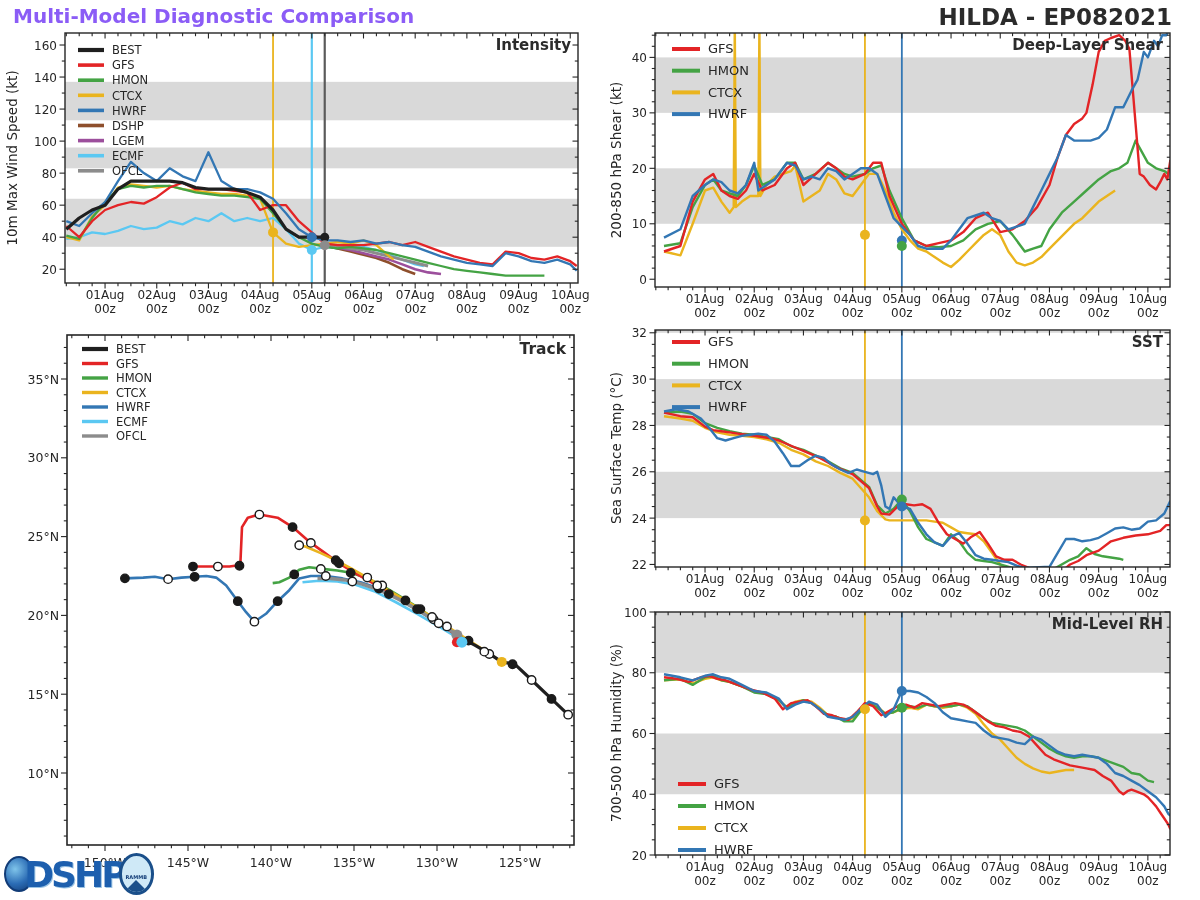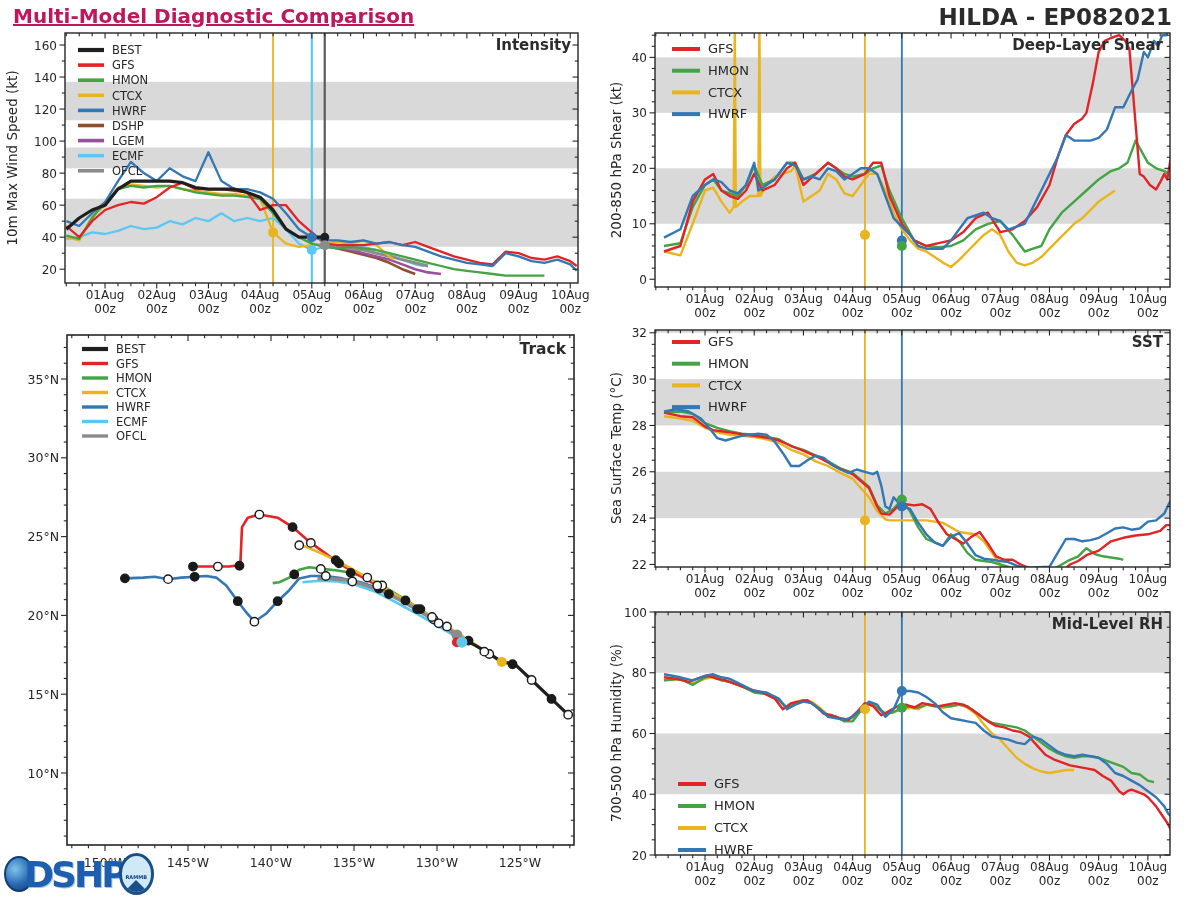--- a/index.html
+++ b/index.html
@@ -1,18 +1,18 @@
 <!DOCTYPE html>
 <html><head>
 <meta charset="utf-8">
 <style>
   html,body{margin:0;padding:0;background:#fff;}
   .stage{position:relative;width:1200px;height:900px;background:#fff;overflow:hidden;
          font-family:"DejaVu Sans",sans-serif;color:#262626;}
-  .title-left{position:absolute;left:13px;top:4px;font-size:20px;font-weight:bold;color:#be185d;text-decoration:underline;}
+  .title-left{position:absolute;left:13px;top:4px;font-size:20px;font-weight:bold;color:#8b5cf6;}
   .title-right{position:absolute;right:28px;top:4px;font-size:23px;font-weight:bold;color:#2b2b2b;}
   svg{position:absolute;left:0;top:0;}
   .logo{position:absolute;left:4px;top:851px;width:150px;height:46px;display:flex;align-items:center;}
   .globe{width:32px;height:32px;border-radius:50%;
          background:radial-gradient(circle at 35% 35%, #7fc4ea 0%, #2b6cb5 55%, #123c77 100%);
          border:2px solid #123c77;margin-right:-10px;}
   .cira-text{font-size:36px;font-weight:bold;color:#1d5fae;letter-spacing:-3px;
              text-shadow:1px 1px 0 #9cc4e4;}
   .badge{width:36px;height:36px;border-radius:50%;background:#cfe9f7;border:3px solid #1a4f8a;
          margin-left:-6px;display:flex;flex-direction:column;align-items:center;justify-content:flex-end;overflow:hidden;}

